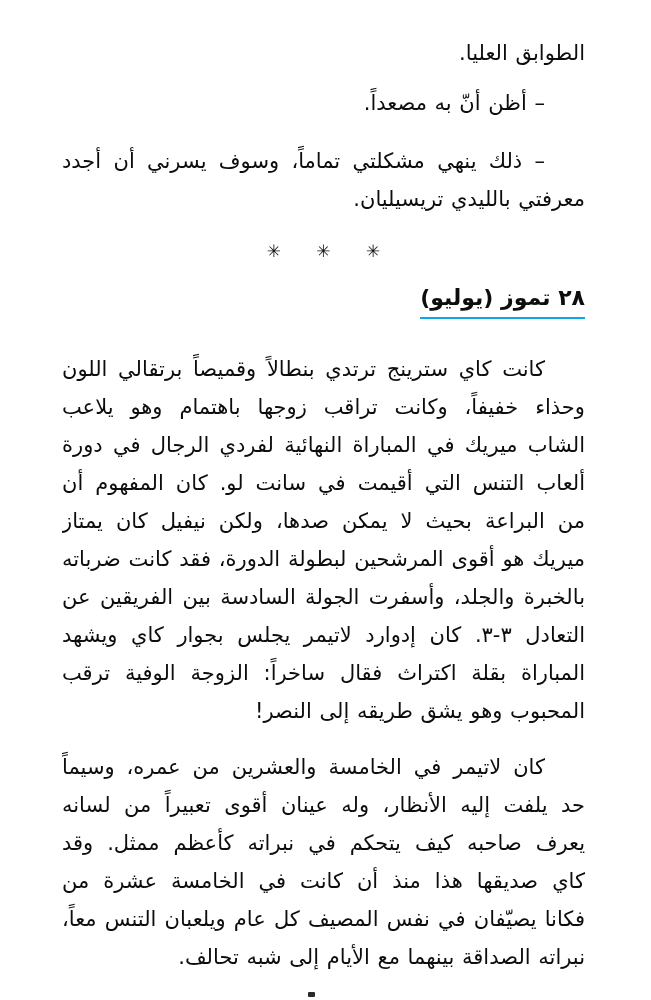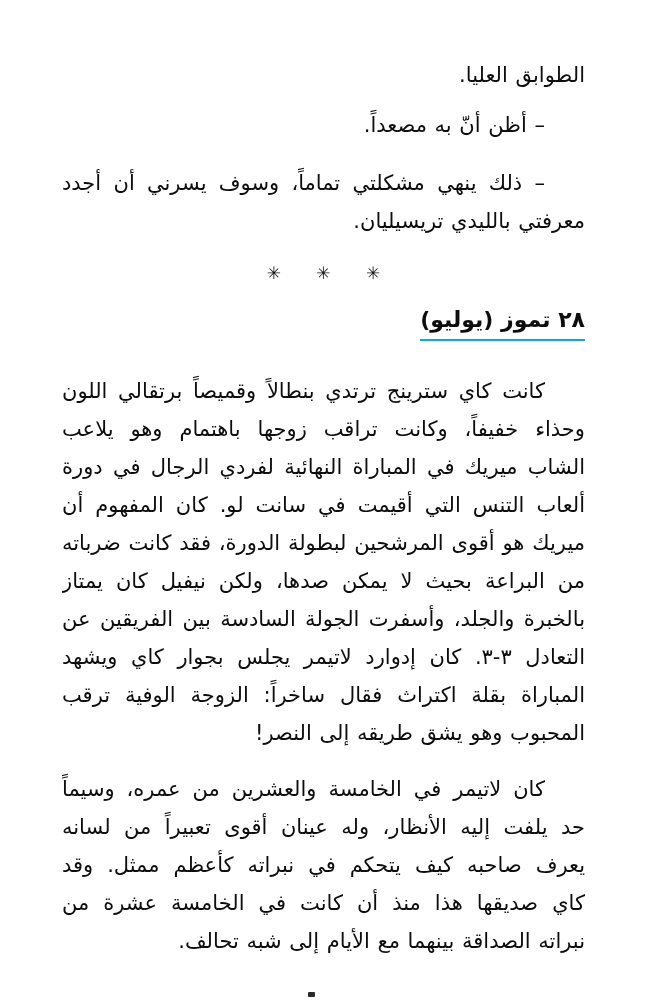--- a/index.html
+++ b/index.html
@@ -7,21 +7,21 @@
     padding: 0;
     background: #ffffff;
   }
   .page {
     position: relative;
     width: 651px;
     height: 1000px;
     background: #ffffff;
     overflow: hidden;
     box-sizing: border-box;
-    padding: 56px 66px 0 62px;
+    padding: 34px 66px 0 62px;
     direction: rtl;
     font-family: "DejaVu Sans", sans-serif;
     color: #0d0d0d;
   }
   .line {
     font-size: 21px;
     line-height: 38px;
     height: 38px;
     overflow: hidden;
     text-align: right;
@@ -88,31 +88,32 @@
 
   <div class="heading-row">
     <span class="heading">٢٨ تموز (يوليو)</span>
   </div>
 
   <div class="p1">
     <div class="line just indent">كانت كاي سترينج ترتدي بنطالاً وقميصاً برتقالي اللون</div>
     <div class="line just">وحذاء خفيفاً، وكانت تراقب زوجها باهتمام وهو يلاعب</div>
     <div class="line just">الشاب ميريك في المباراة النهائية لفردي الرجال في دورة</div>
     <div class="line just">ألعاب التنس التي أقيمت في سانت لو. كان المفهوم أن</div>
+    <div class="line just">من البراعة بحيث لا يمكن صدها، ولكن نيفيل كان يمتاز</div>
     <div class="line just">ميريك هو أقوى المرشحين لبطولة الدورة، فقد كانت ضرباته</div>
-    <div class="line just">من البراعة بحيث لا يمكن صدها، ولكن نيفيل كان يمتاز</div>
     <div class="line just">بالخبرة والجلد، وأسفرت الجولة السادسة بين الفريقين عن</div>
     <div class="line just">التعادل ٣-٣. كان إدوارد لاتيمر يجلس بجوار كاي ويشهد</div>
     <div class="line just">المباراة بقلة اكتراث فقال ساخراً: الزوجة الوفية ترقب زوجها</div>
     <div class="line">المحبوب وهو يشق طريقه إلى النصر!</div>
   </div>
 
   <div class="p2">
     <div class="line just indent">كان لاتيمر في الخامسة والعشرين من عمره، وسيماً إلى</div>
     <div class="line just">حد يلفت إليه الأنظار، وله عينان أقوى تعبيراً من لسانه وصوت</div>
     <div class="line just">يعرف صاحبه كيف يتحكم في نبراته كأعظم ممثل. وقد عرفت</div>
     <div class="line just">كاي صديقها هذا منذ أن كانت في الخامسة عشرة من عمرها،</div>
+    <div class="line just">فكانا يصيّفان في نفس المصيف كل عام ويلعبان التنس معاً،</div>
     <div class="line">نبراته الصداقة بينهما مع الأيام إلى شبه تحالف.</div>
   </div>
 
   <div class="speck"></div>
 
 </div>
 
 </body></html>

